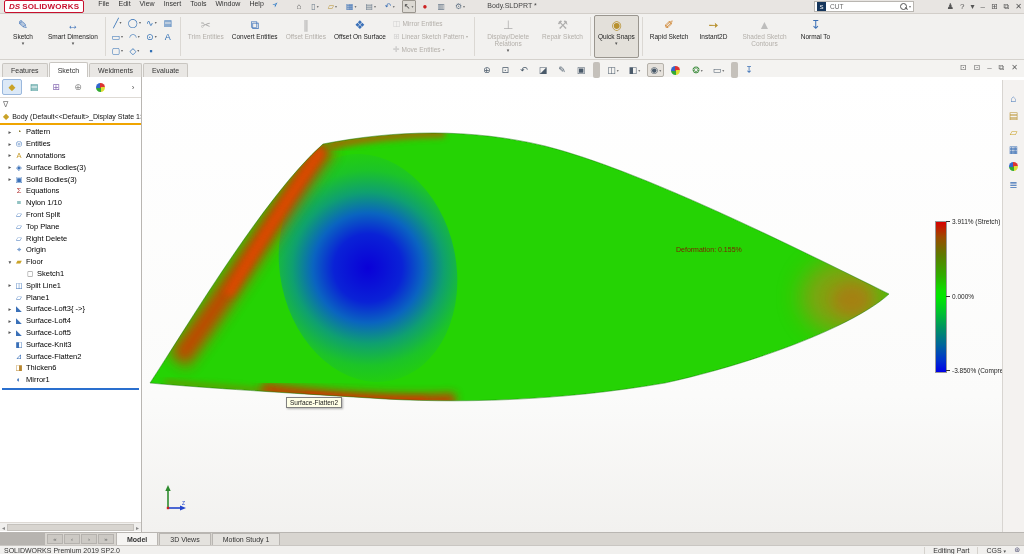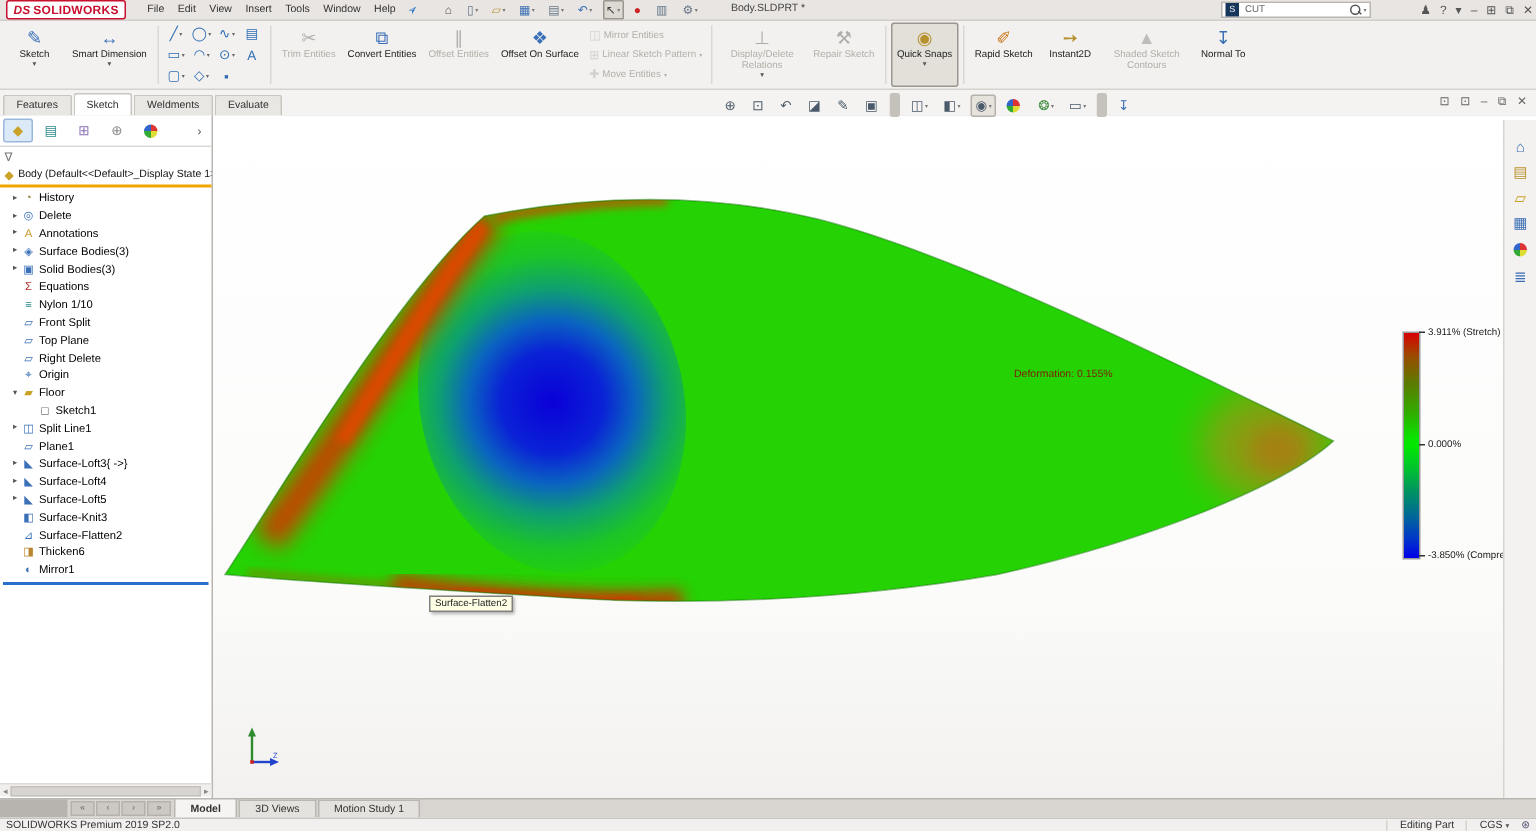--- a/index.html
+++ b/index.html
@@ -1,20 +1,20 @@
 <!DOCTYPE html>
 <html><head>
 <meta charset="utf-8">
 <style>
   html,body{margin:0;padding:0;background:#888;}
   #app{position:relative;width:1024px;height:554px;background:#fff;overflow:hidden;
        font-family:"Liberation Sans","DejaVu Sans",sans-serif;-webkit-font-smoothing:antialiased;}
   
   .titlebar{position:absolute;left:0;top:0;width:1024px;height:14px;background:#e8e5e2;
-            border-bottom:1px solid #d2cec9;display:flex;align-items:center;gap:6px;padding-left:4px;box-sizing:border-box;}
+            border-bottom:1px solid #d2cec9;display:flex;align-items:flex-start;gap:6px;padding-left:4px;box-sizing:border-box;}
   .logo-box{display:flex;align-items:center;gap:2px;background:#fff;border:1px solid #c8102e;border-radius:2px;padding:0 4px;height:11px;}
   .logo-mark{color:#c8102e;font-weight:bold;font-style:italic;font-size:8px;line-height:8px;}
   .logo-text{color:#c8102e;font-weight:bold;font-size:8px;line-height:8px;letter-spacing:.2px;}
   .menus{display:flex;gap:9px;margin-left:8px;}
   .menu{font-size:7px;color:#333;cursor:default;}
   .pin{color:#1a6fc4;font-size:8px;transform:rotate(-45deg);display:inline-block;margin-left:2px;}
   .qat{display:flex;align-items:center;gap:5px;margin-left:10px;}
   .qbtn{display:flex;align-items:center;gap:1px;padding:0 1px;border:1px solid transparent;border-radius:1px;height:11px;}
   .qbtn.pressed{background:#dcd9d3;border-color:#9a968f;}
   .qic{font-size:8px;line-height:8px;}
@@ -580,27 +580,27 @@
     </div>
     <div class="rootrow">
       <span class="rooticon">◆</span>
       <span>Body (Default&lt;&lt;Default&gt;_Display State 1&gt;)</span>
     </div>
     <div class="tree">
 
         <div class="trow">
           <span class="arr">▸</span>
           <span class="ticon" style="color: rgb(138, 122, 48);">◔</span>
-          <span class="tlabel">History</span>
+          <span class="tlabel">Pattern</span>
         </div>
 
         <div class="trow">
           <span class="arr">▸</span>
           <span class="ticon" style="color: rgb(58, 112, 184);">◎</span>
-          <span class="tlabel">Delete</span>
+          <span class="tlabel">Entities</span>
         </div>
 
         <div class="trow">
           <span class="arr">▸</span>
           <span class="ticon" style="color: rgb(197, 154, 42);">A</span>
           <span class="tlabel">Annotations</span>
         </div>
 
         <div class="trow">
           <span class="arr">▸</span>

